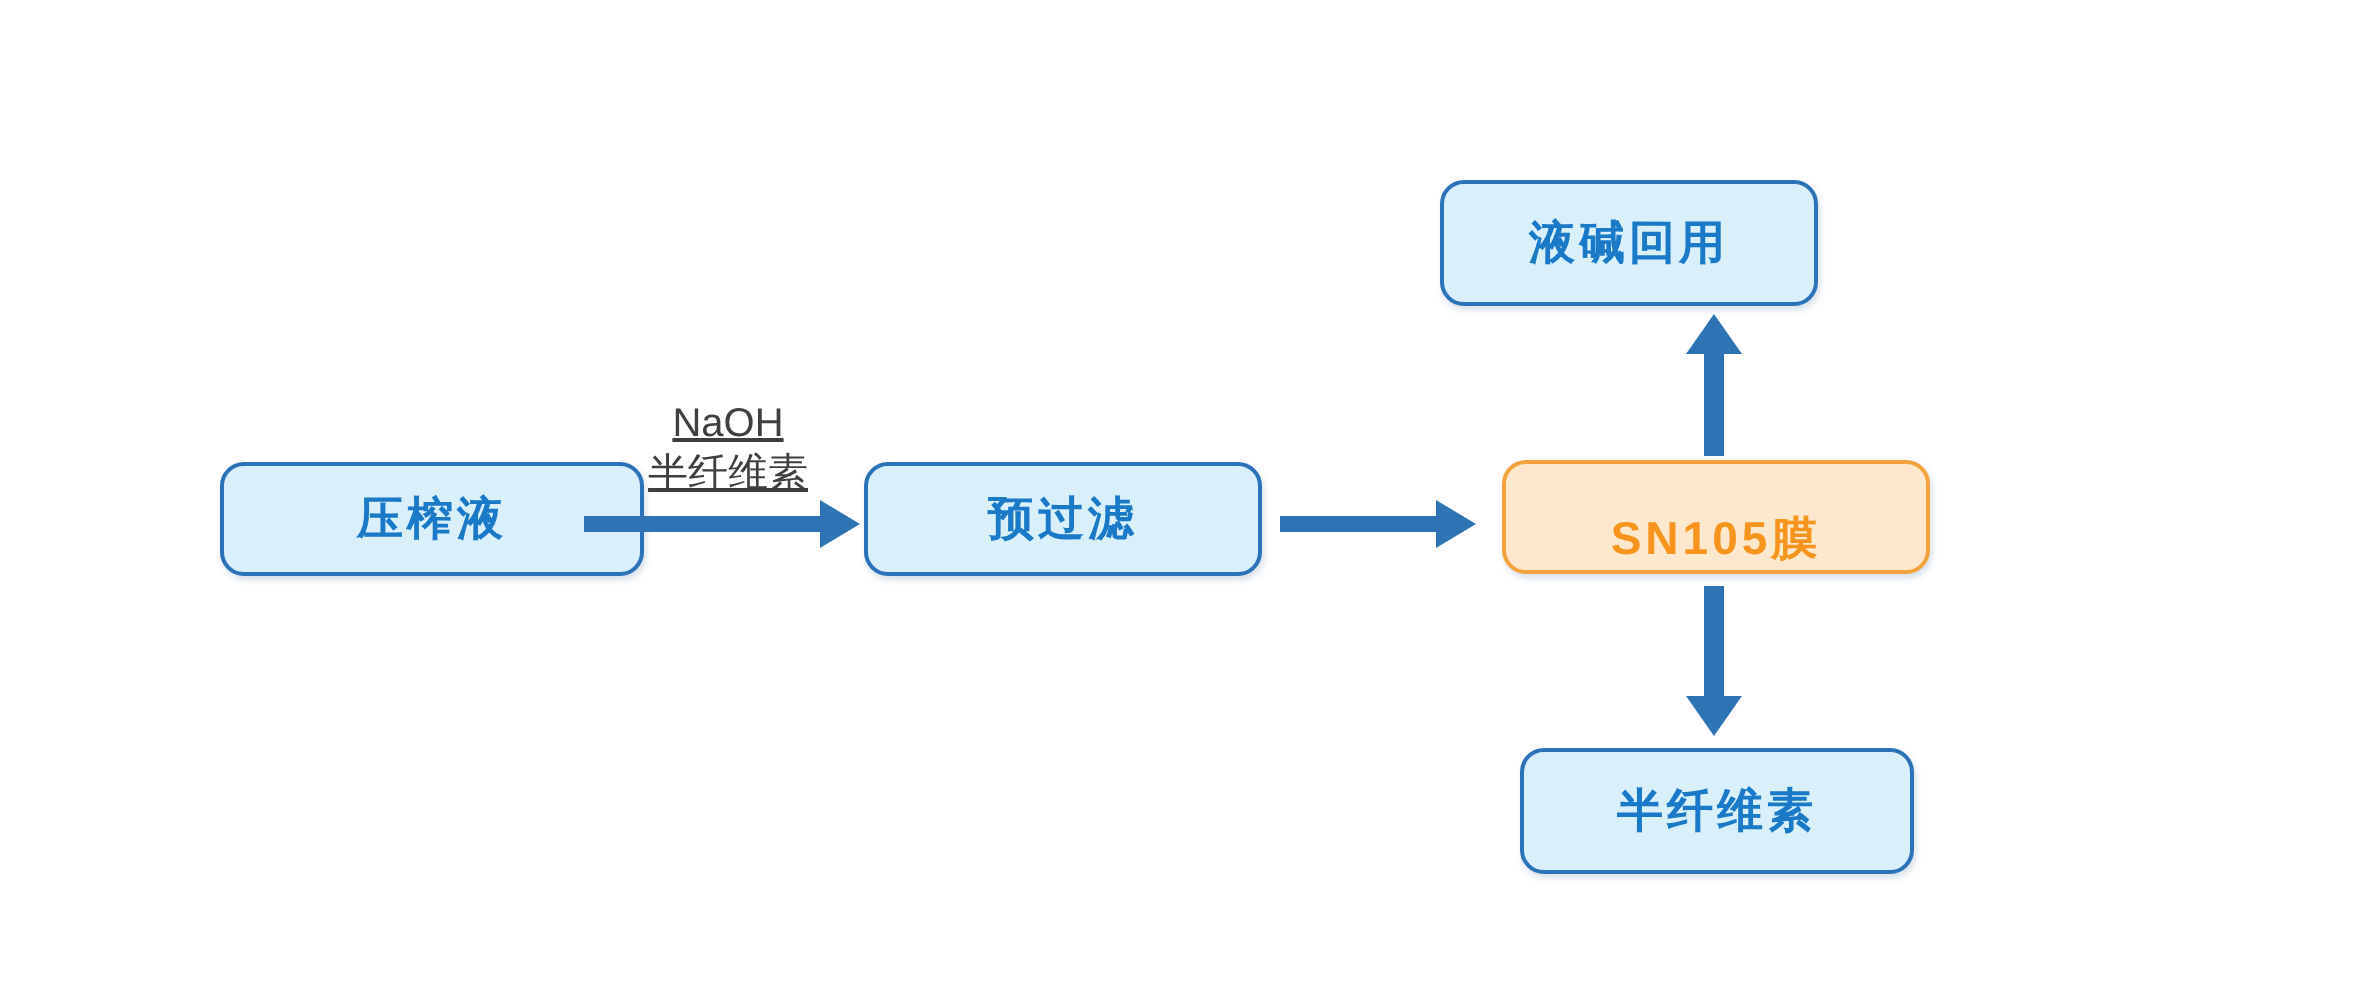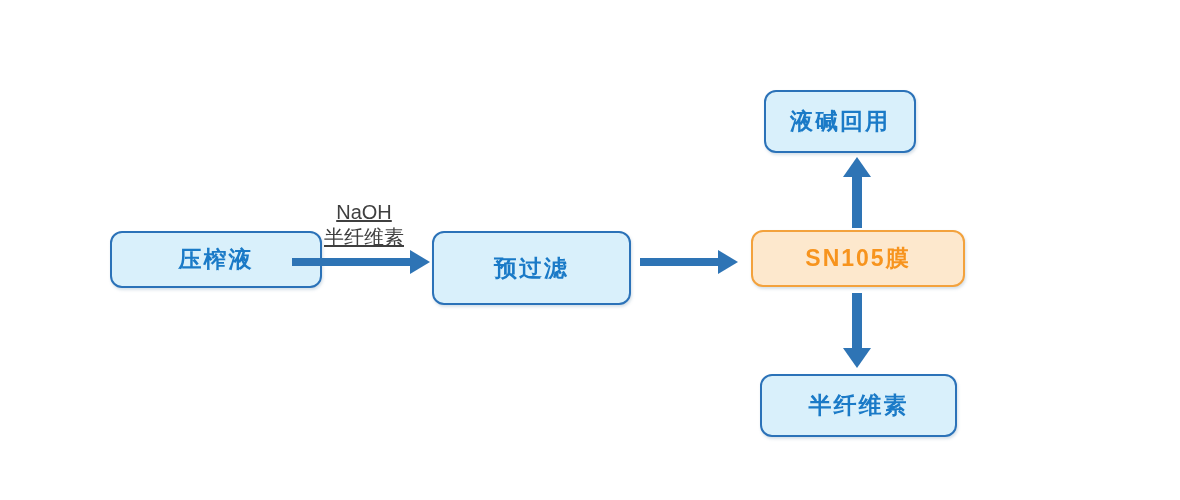--- a/index.html
+++ b/index.html
@@ -32,23 +32,23 @@
     background: var(--blue-box-fill, #d9f0fb);
     border-color: var(--blue-box-border, #2b72b8);
     color: var(--blue-text, #1a7ac7);
   }
   .flow-box.orange {
     background: var(--orange-box-fill, #fde8cd);
     border-color: var(--orange-box-border, #f3a23d);
     color: var(--orange-text, #f7941e);
   }
   #node-press-liquid   { left: 110px; top: 231px; width: 212px; height: 57px; }
-  #node-pre-filter     { left: 432px; top: 231px; width: 199px; height: 74px; }
-  #node-sn105          { left: 751px; top: 230px; width: 214px; height: 57px; }
-  #node-alkali-reuse   { left: 764px; top:  90px; width: 152px; height: 63px; }
+  #node-pre-filter     { left: 432px; top: 231px; width: 199px; height: 57px; }
+  #node-sn105          { left: 751px; top: 230px; width: 214px; height: 57px; align-items: flex-end; }
+  #node-alkali-reuse   { left: 720px; top:  90px; width: 189px; height: 63px; }
   #node-hemicellulose  { left: 760px; top: 374px; width: 197px; height: 63px; }
 
   .edge-label {
     position: absolute;
     left: 294px;
     top: 200px;
     width: 140px;
     text-align: center;
     font-size: 20px;
     line-height: 25px;

